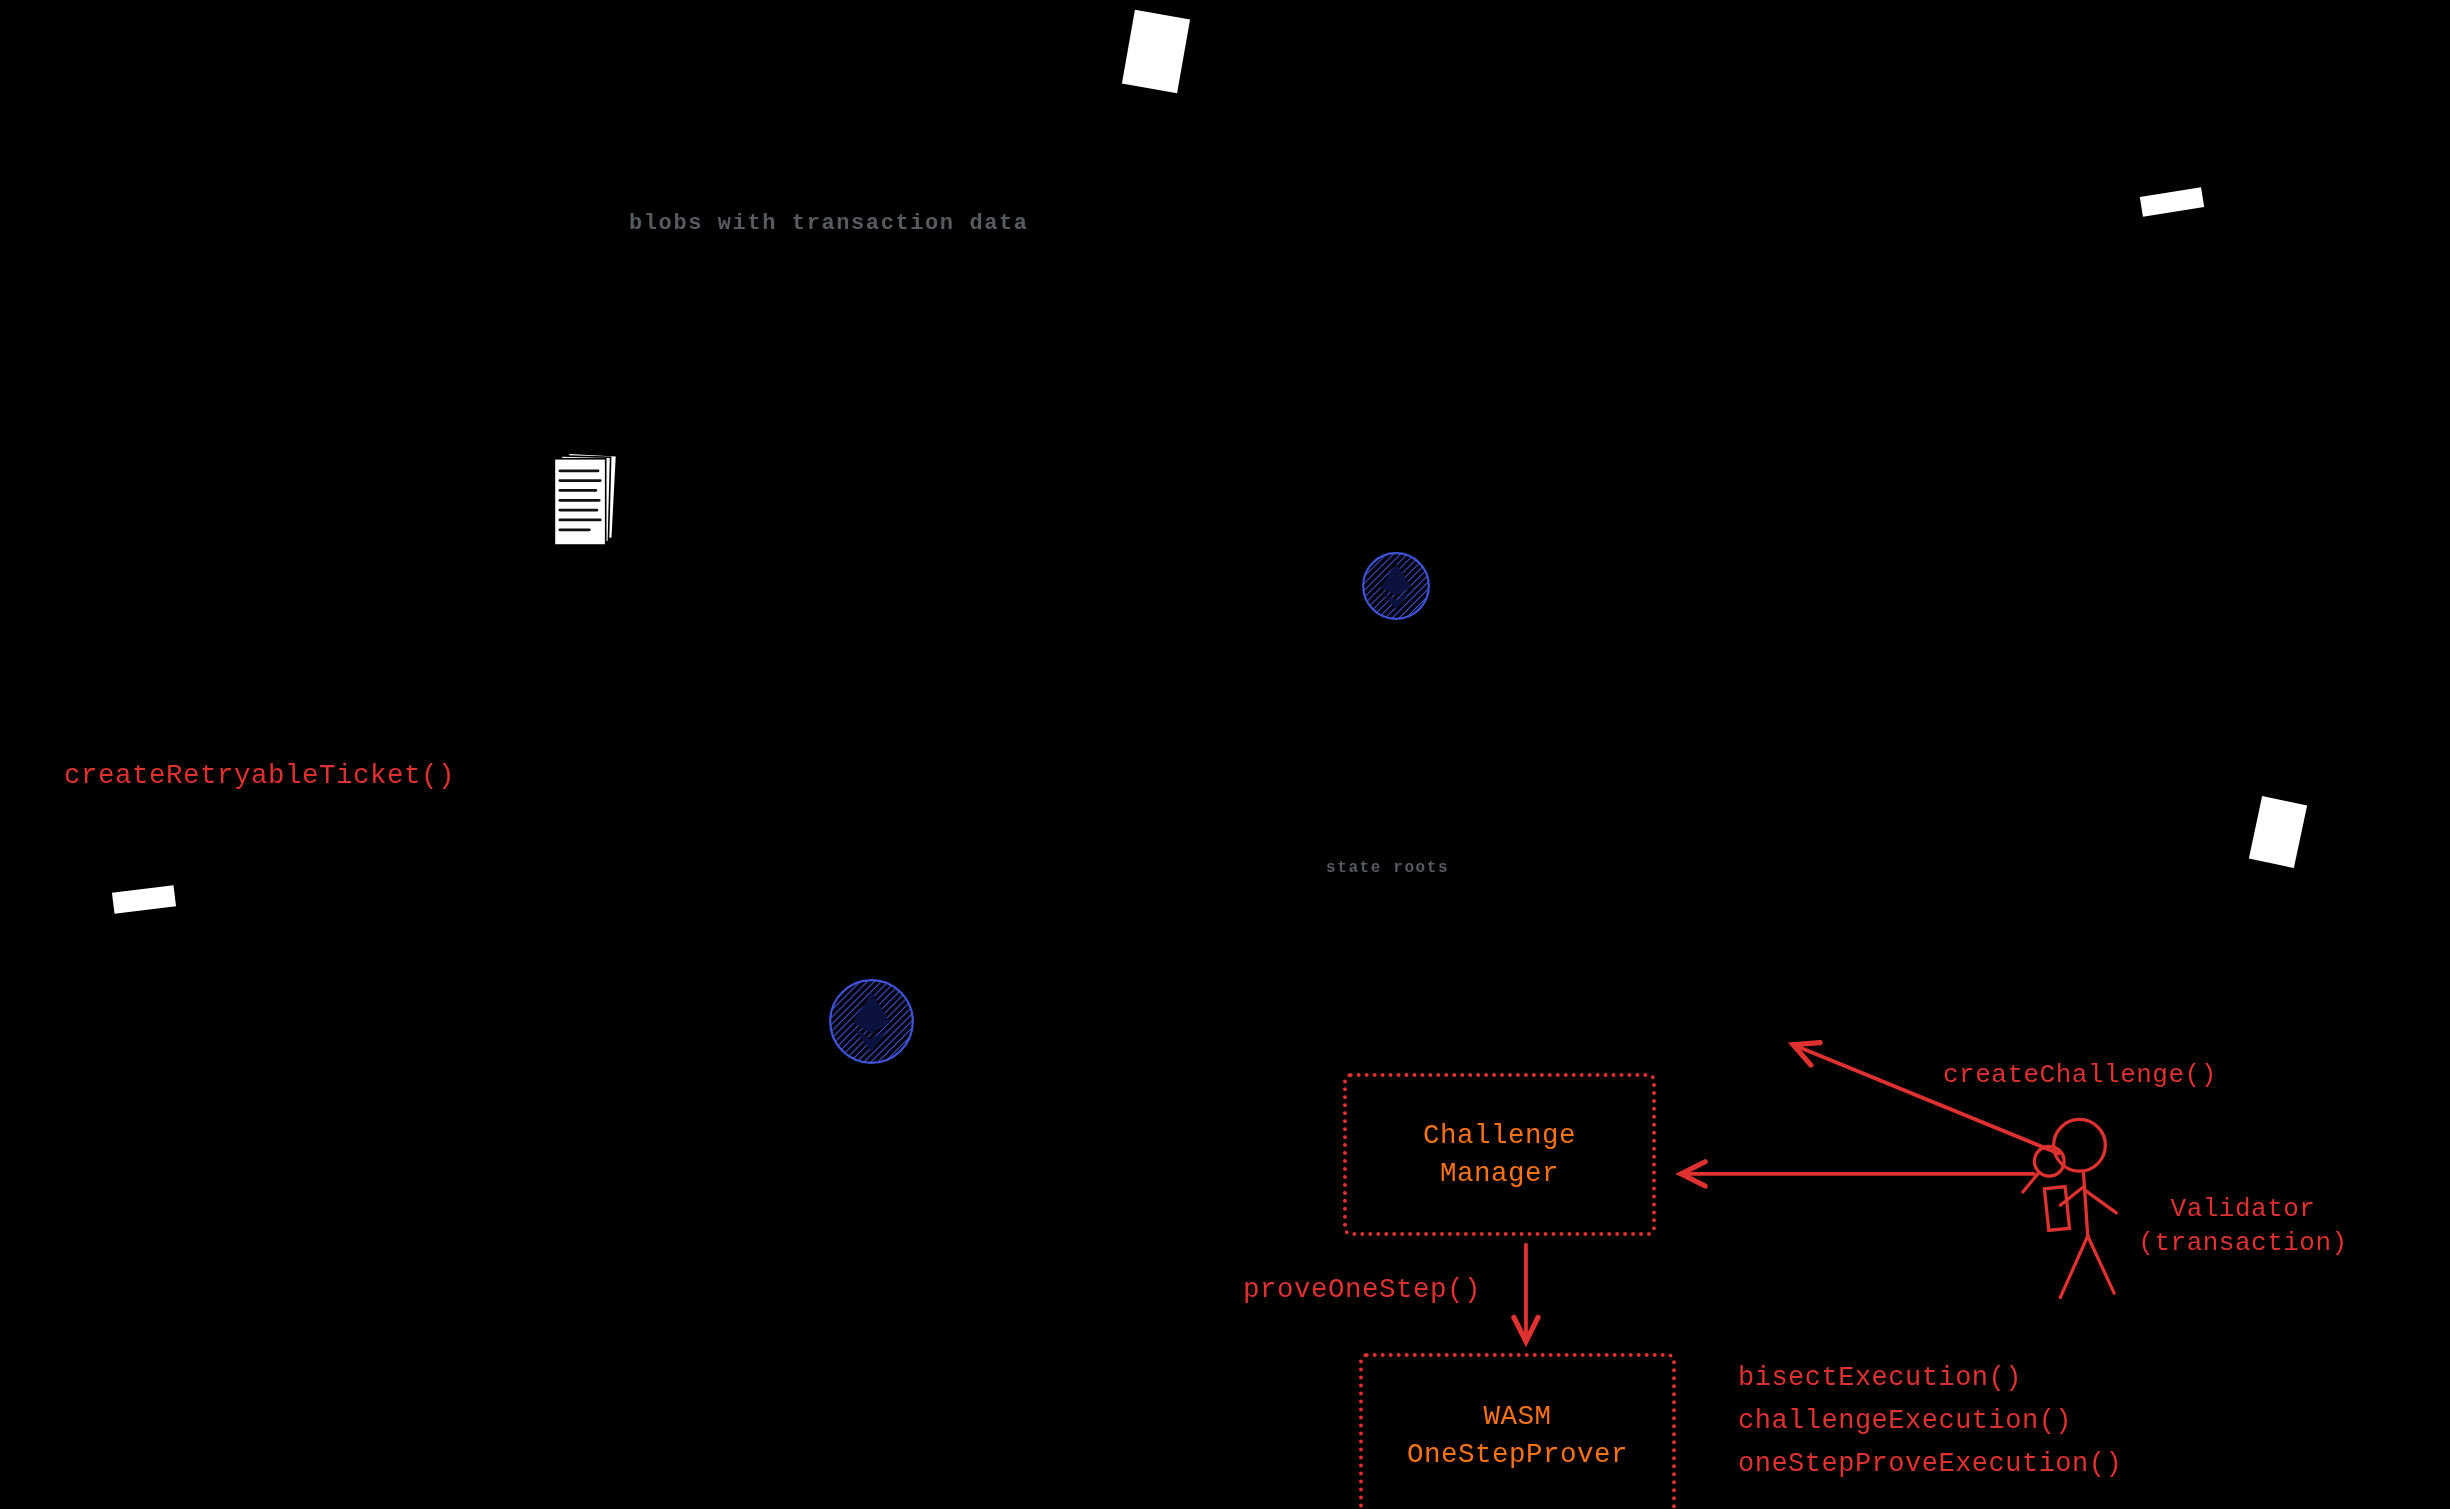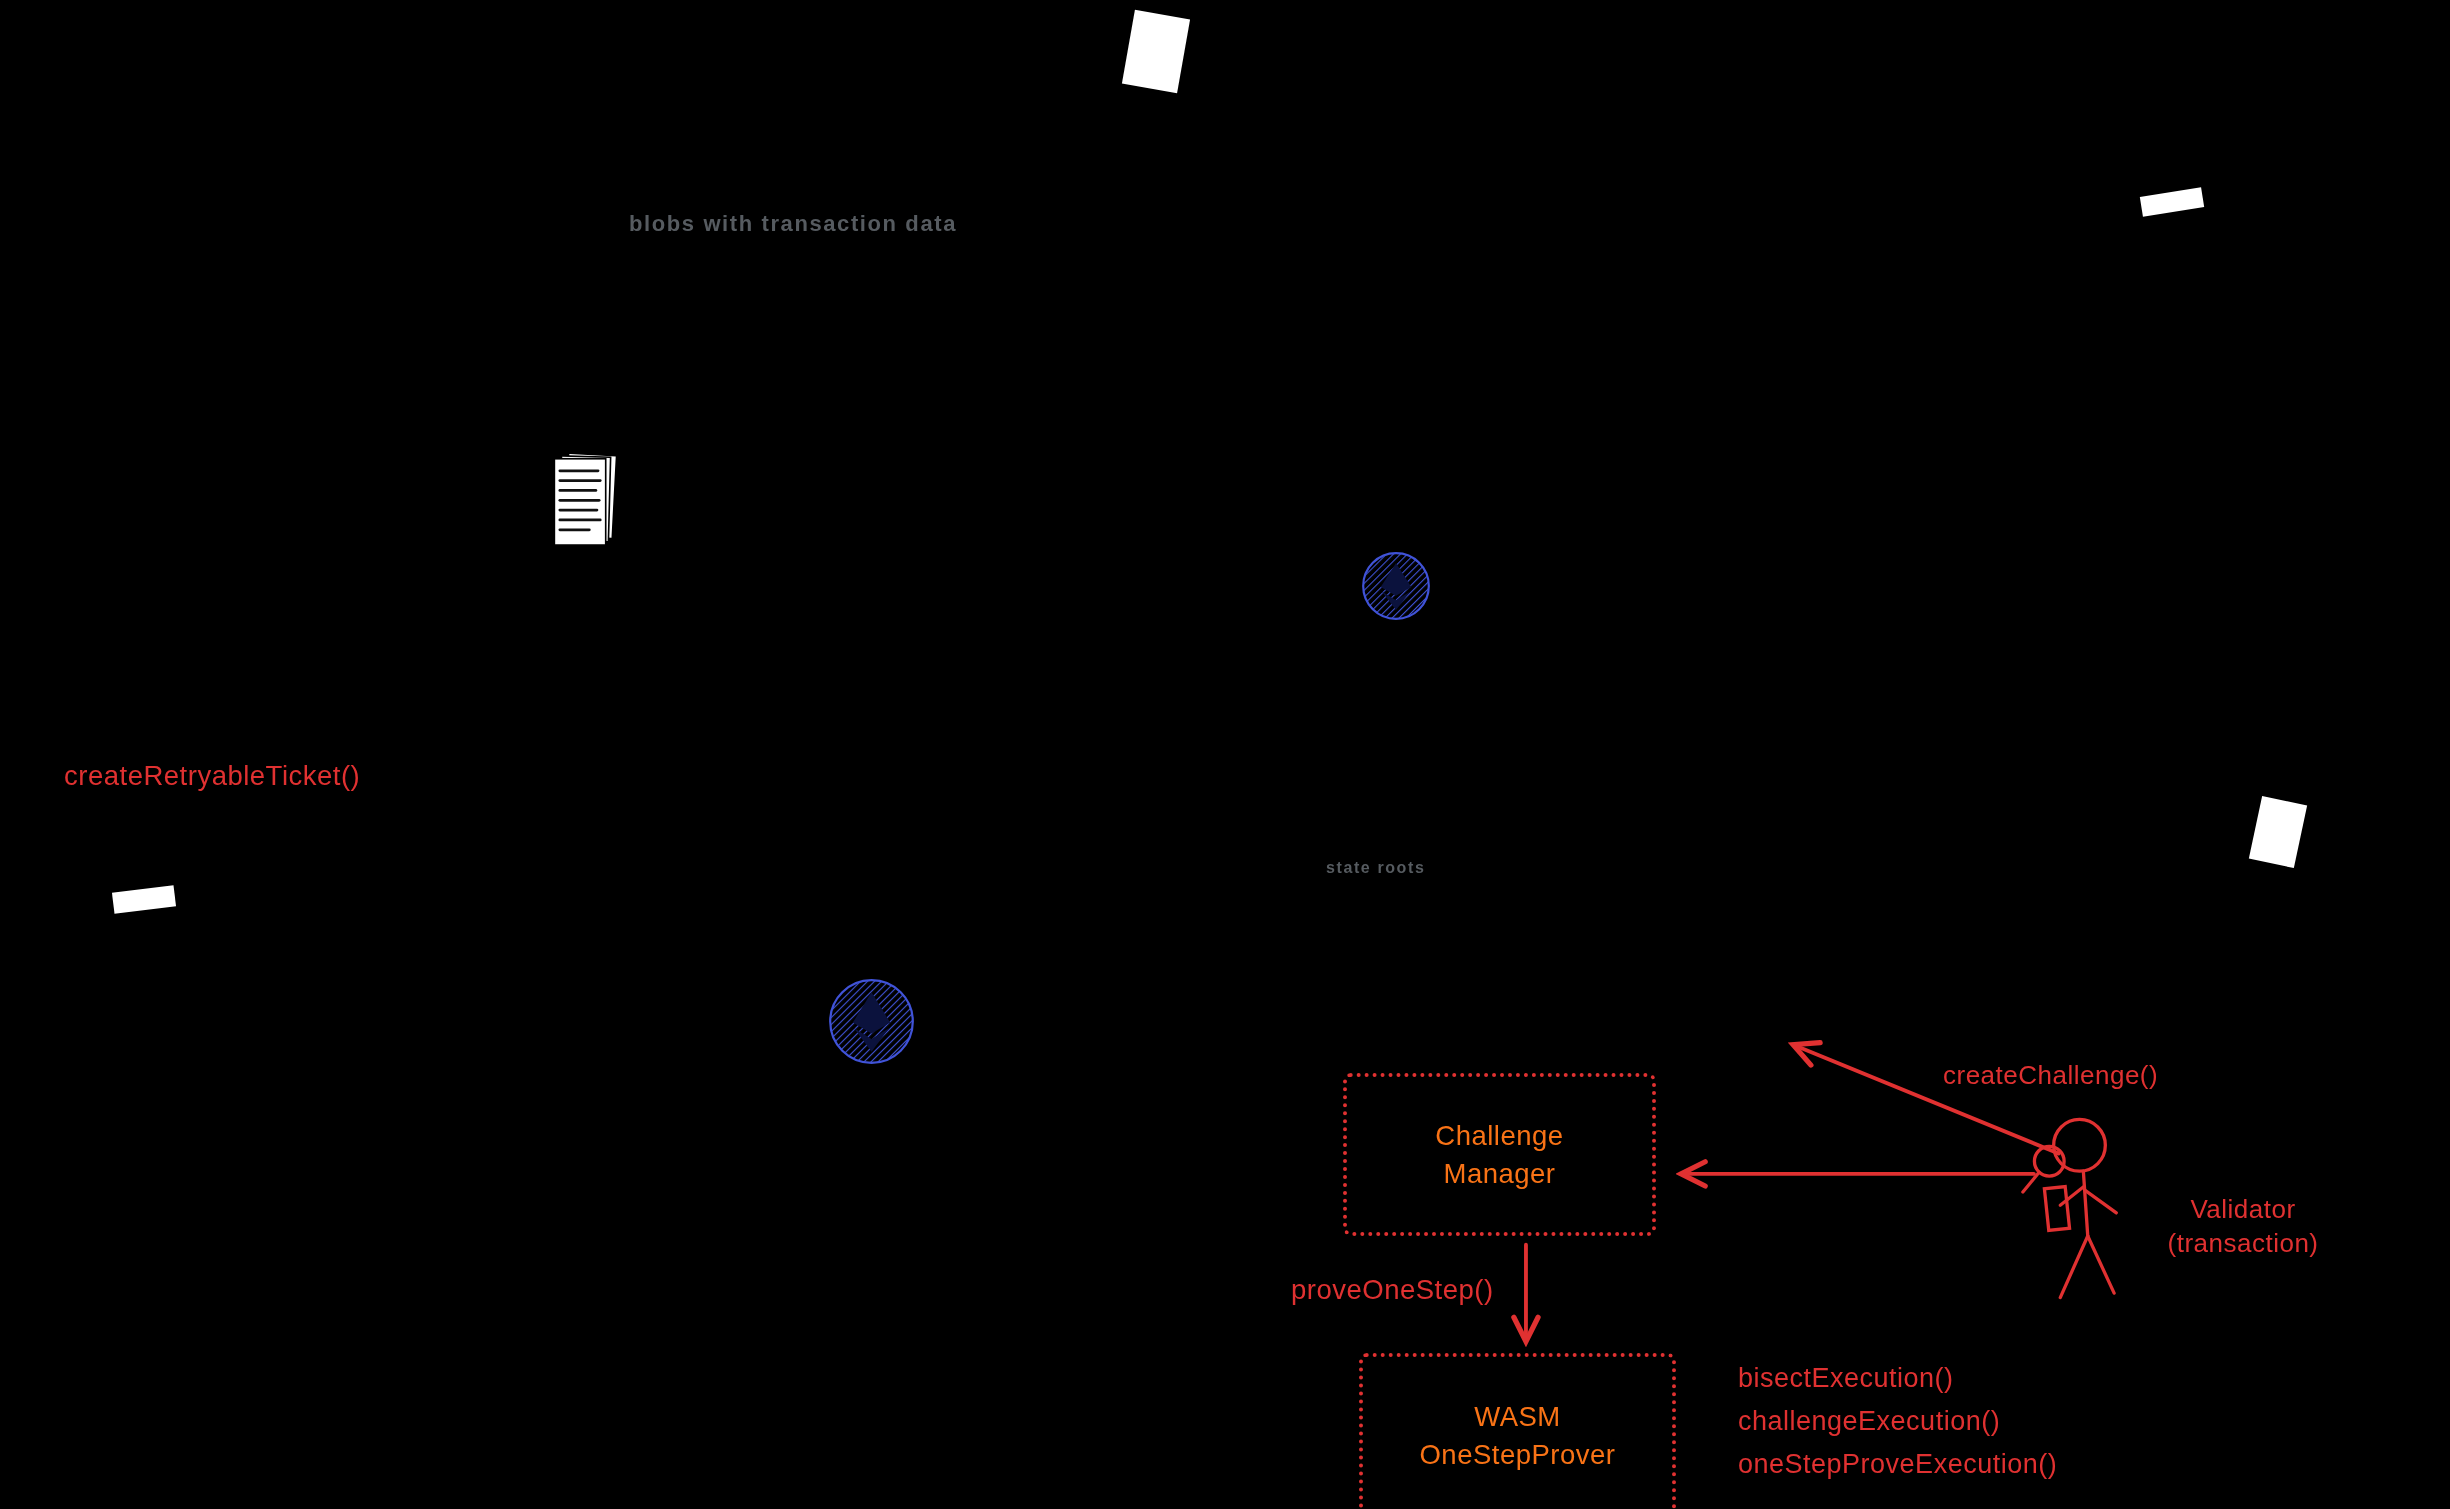--- a/index.html
+++ b/index.html
@@ -2,21 +2,21 @@
 <html style="font-size:8.8px"><head>
 <meta charset="utf-8">
 <style>
   html, body { margin: 0; padding: 0; background: #000; }
   #canvas {
     position: relative;
     width: 2450px;
     height: 1510px;
     background: #000000;
     overflow: hidden;
-    font-family: Liberation Sans, sans-serif;
+    font-family: Liberation Mono, monospace;
   }
   .abs { position: absolute; }
   .gray-label {
     color: #565b60;
     font-weight: 600;
     letter-spacing: 1.6px;
     white-space: nowrap;
   }
   .red-label {
     color: #e03131;
@@ -50,21 +50,21 @@
   <div class="abs white-rect" style="left:1128px; top:14.3px; width:56px; height:75px; transform:rotate(10deg);"></div>
   <div class="abs white-rect" style="left:2141px; top:192px; width:62px; height:20px; transform:rotate(-9deg);"></div>
   <div class="abs white-rect" style="left:113px; top:889px; width:62px; height:21px; transform:rotate(-7deg);"></div>
   <div class="abs white-rect" style="left:2255px; top:800px; width:46px; height:64px; transform:rotate(12deg);"></div>
 
   <div class="abs gray-label" style="left:629px; top:211px; font-size:22px;">blobs with transaction data</div>
   <div class="abs gray-label" style="left:1326px; top:859px; font-size:16px;">state roots</div>
 
   <div class="abs red-label" style="left:44px; top:760px; font-size:27.5px;margin-left:20px;">createRetryableTicket()</div>
   <div class="abs red-label" style="left:1943px; top:1060px; font-size:26px;">createChallenge()</div>
-  <div class="abs red-label" style="left:1243px; top:1274px; font-size:27.5px;margin-left:48px;">proveOneStep()</div>
+  <div class="abs red-label" style="left:1243px; top:1274px; font-size:27.5px;">proveOneStep()</div>
 
   <div class="abs red-label center-text" style="left:2136px; top:1181px; width:214px; font-size:26px; line-height:1.3;">
     <div>Validator</div>
     <div>(transaction)</div>
   </div>
 
   <div class="abs red-label" style="left:1738px; top:1357px; font-size:27px; line-height:43px;">
     <div>bisectExecution()</div>
     <div>challengeExecution()</div>
     <div>oneStepProveExecution()</div>

